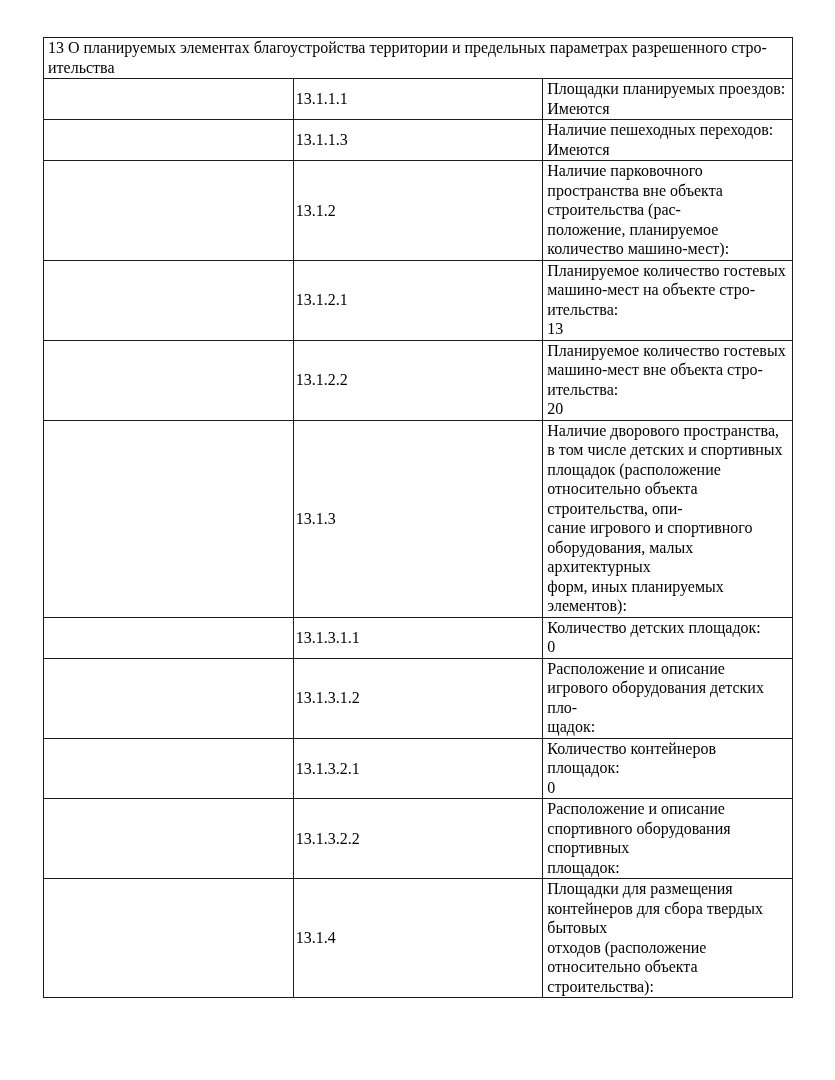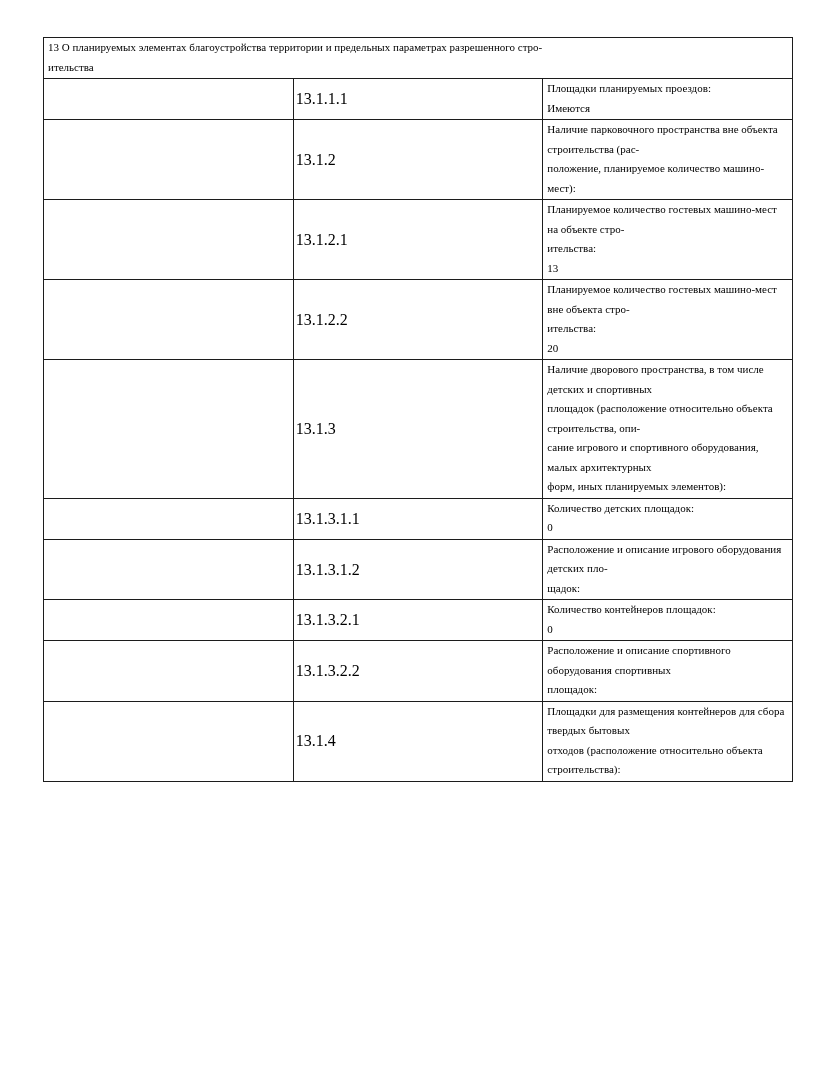--- a/index.html
+++ b/index.html
@@ -26,21 +26,21 @@
   td {
     border: 1px solid #1c1c1c;
     vertical-align: top;
     padding: 0 3px 1px 4px;
     overflow: hidden;
   }
   td.c1 { width: 188px; }
   td.c2 { width: 66px; vertical-align: middle; padding: 0 1px 0 2px; }
   td.c3 { width: 482px; }
   .txt {
-    font-size: 11px;
+    font-size: 16px;
     line-height: 19.5px;
     white-space: pre-line;
   }
   .num {
     font-size: 16px;
     line-height: 19.5px;
     white-space: nowrap;
   }
   .value { font-weight: normal; }
 </style>
@@ -65,20 +65,32 @@
     <td class="c2">
       <div class="num">13.1.1.1</div>
     </td>
     <td class="c3">
       <div class="txt label">Площадки планируемых проездов:</div>
       <div class="txt value">Имеются</div>
     </td>
   </tr>
 
 
+  <tr>
+    <td class="c1">
+      <div class="txt cat"></div>
+    </td>
+    <td class="c2">
+      <div class="num">13.1.1.3</div>
+    </td>
+    <td class="c3">
+      <div class="txt label">Наличие пешеходных переходов:</div>
+      <div class="txt value">Имеются</div>
+    </td>
+  </tr>
 
 
   <tr>
     <td class="c1">
       <div class="txt cat"></div>
     </td>
     <td class="c2">
       <div class="num">13.1.2</div>
     </td>
     <td class="c3">

